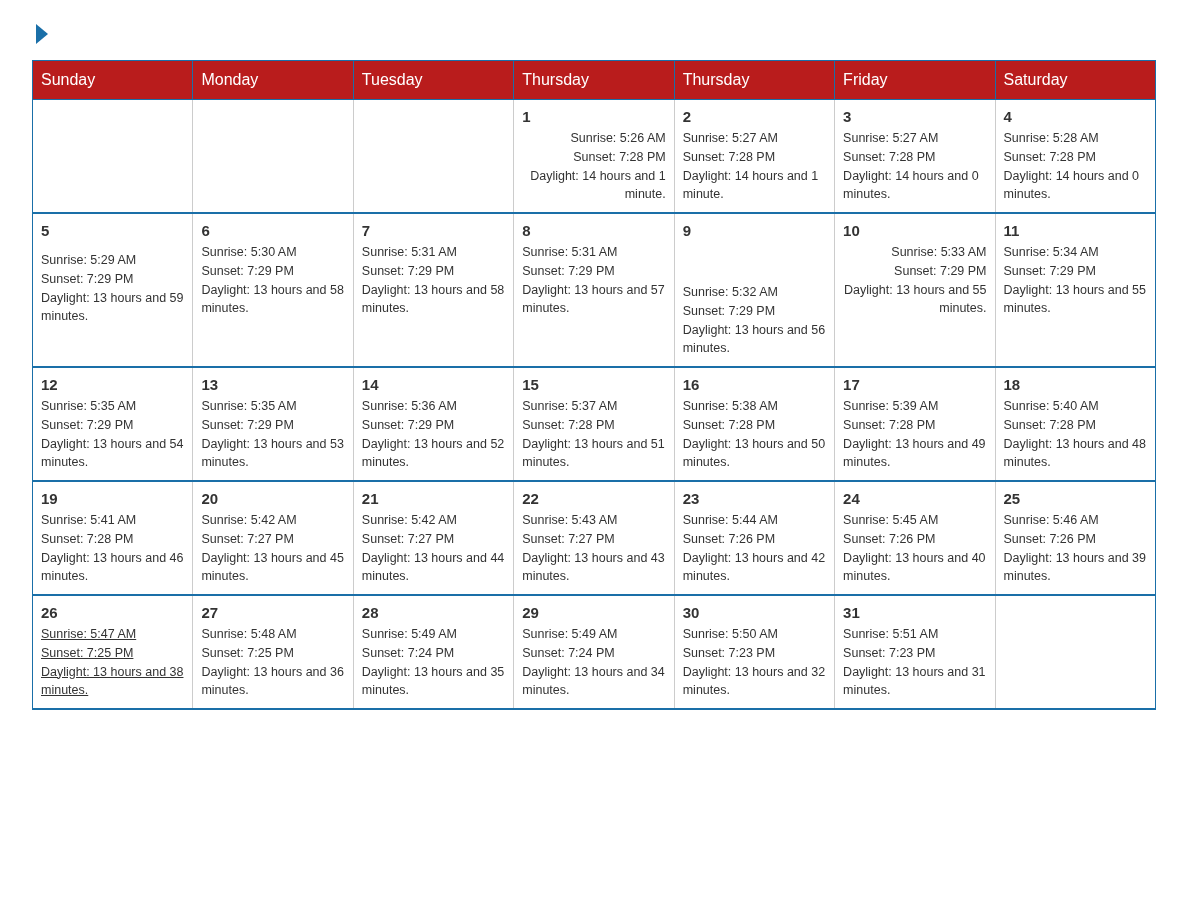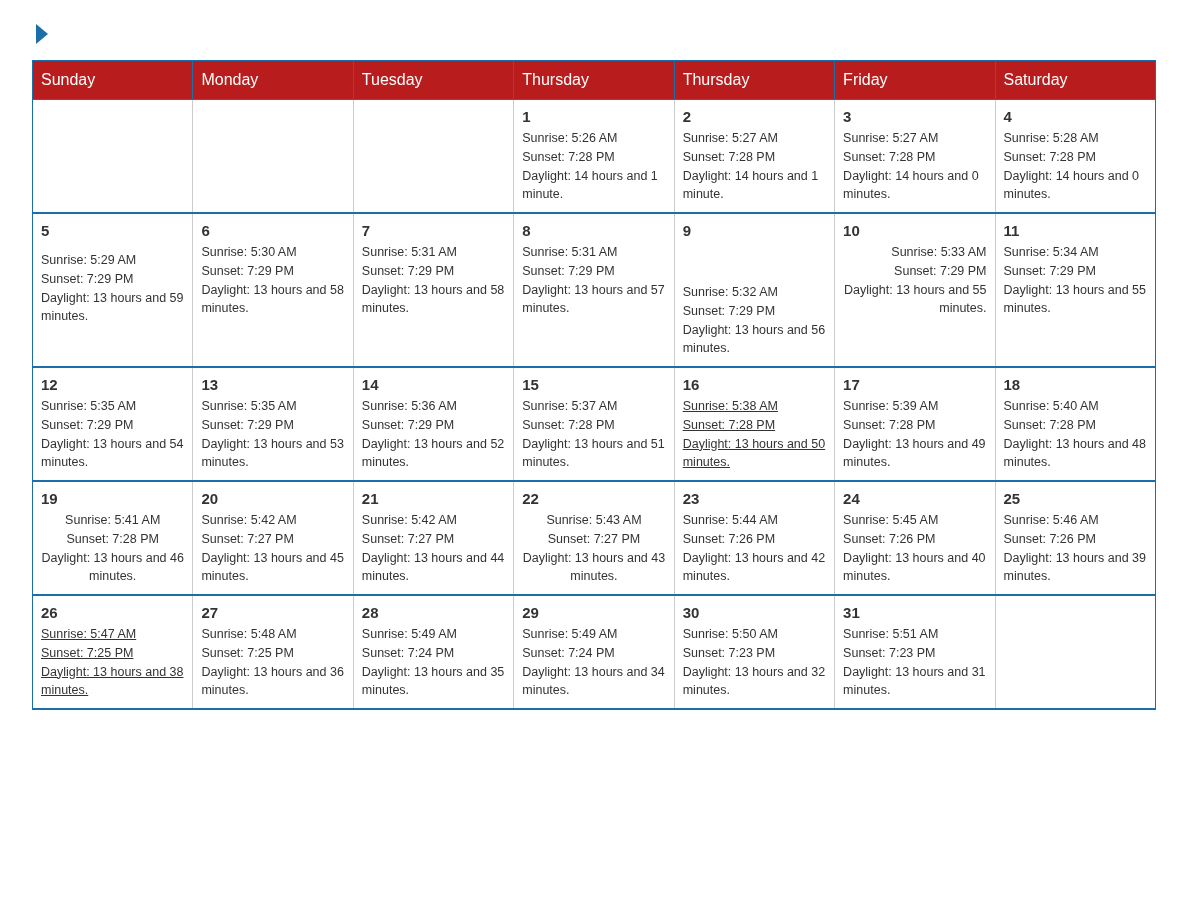--- a/index.html
+++ b/index.html
@@ -134,21 +134,21 @@
         <th>Saturday</th>
       </tr>
   </thead>
   <tbody id="calendar-body">
   <tr>
         <td class="empty-cell"></td>
         <td class="empty-cell"></td>
         <td class="empty-cell"></td>
         <td>
           <span class="day-number">1</span>
-          <div class="day-info" style="white-space: pre-line;">Sunrise: 5:26 AM
+          <div class="day-info" style="white-space: pre-line; text-align: right;">Sunrise: 5:26 AM
 Sunset: 7:28 PM
 Daylight: 14 hours and 1 minute.</div>
         </td>
         <td>
           <span class="day-number">2</span>
           <div class="day-info" style="white-space: pre-line;">Sunrise: 5:27 AM
 Sunset: 7:28 PM
 Daylight: 14 hours and 1 minute.</div>
         </td>
         <td>
@@ -228,59 +228,59 @@
 Daylight: 13 hours and 52 minutes.</div>
         </td>
         <td>
           <span class="day-number">15</span>
           <div class="day-info" style="white-space: pre-line;">Sunrise: 5:37 AM
 Sunset: 7:28 PM
 Daylight: 13 hours and 51 minutes.</div>
         </td>
         <td>
           <span class="day-number">16</span>
-          <div class="day-info" style="white-space: pre-line; text-decoration: underline;">Sunrise: 5:38 AM
+          <div class="day-info" style="white-space: pre-line;">Sunrise: 5:38 AM
 Sunset: 7:28 PM
 Daylight: 13 hours and 50 minutes.</div>
         </td>
         <td>
           <span class="day-number">17</span>
           <div class="day-info" style="white-space: pre-line;">Sunrise: 5:39 AM
 Sunset: 7:28 PM
 Daylight: 13 hours and 49 minutes.</div>
         </td>
         <td>
           <span class="day-number">18</span>
           <div class="day-info" style="white-space: pre-line;">Sunrise: 5:40 AM
 Sunset: 7:28 PM
 Daylight: 13 hours and 48 minutes.</div>
         </td>
       </tr>
       <tr>
         <td>
           <span class="day-number">19</span>
-          <div class="day-info" style="white-space: pre-line; text-align: center;">Sunrise: 5:41 AM
+          <div class="day-info" style="white-space: pre-line;">Sunrise: 5:41 AM
 Sunset: 7:28 PM
 Daylight: 13 hours and 46 minutes.</div>
         </td>
         <td>
           <span class="day-number">20</span>
           <div class="day-info" style="white-space: pre-line;">Sunrise: 5:42 AM
 Sunset: 7:27 PM
 Daylight: 13 hours and 45 minutes.</div>
         </td>
         <td>
           <span class="day-number">21</span>
           <div class="day-info" style="white-space: pre-line;">Sunrise: 5:42 AM
 Sunset: 7:27 PM
 Daylight: 13 hours and 44 minutes.</div>
         </td>
         <td>
           <span class="day-number">22</span>
-          <div class="day-info" style="white-space: pre-line; text-align: center;">Sunrise: 5:43 AM
+          <div class="day-info" style="white-space: pre-line;">Sunrise: 5:43 AM
 Sunset: 7:27 PM
 Daylight: 13 hours and 43 minutes.</div>
         </td>
         <td>
           <span class="day-number">23</span>
           <div class="day-info" style="white-space: pre-line;">Sunrise: 5:44 AM
 Sunset: 7:26 PM
 Daylight: 13 hours and 42 minutes.</div>
         </td>
         <td>

